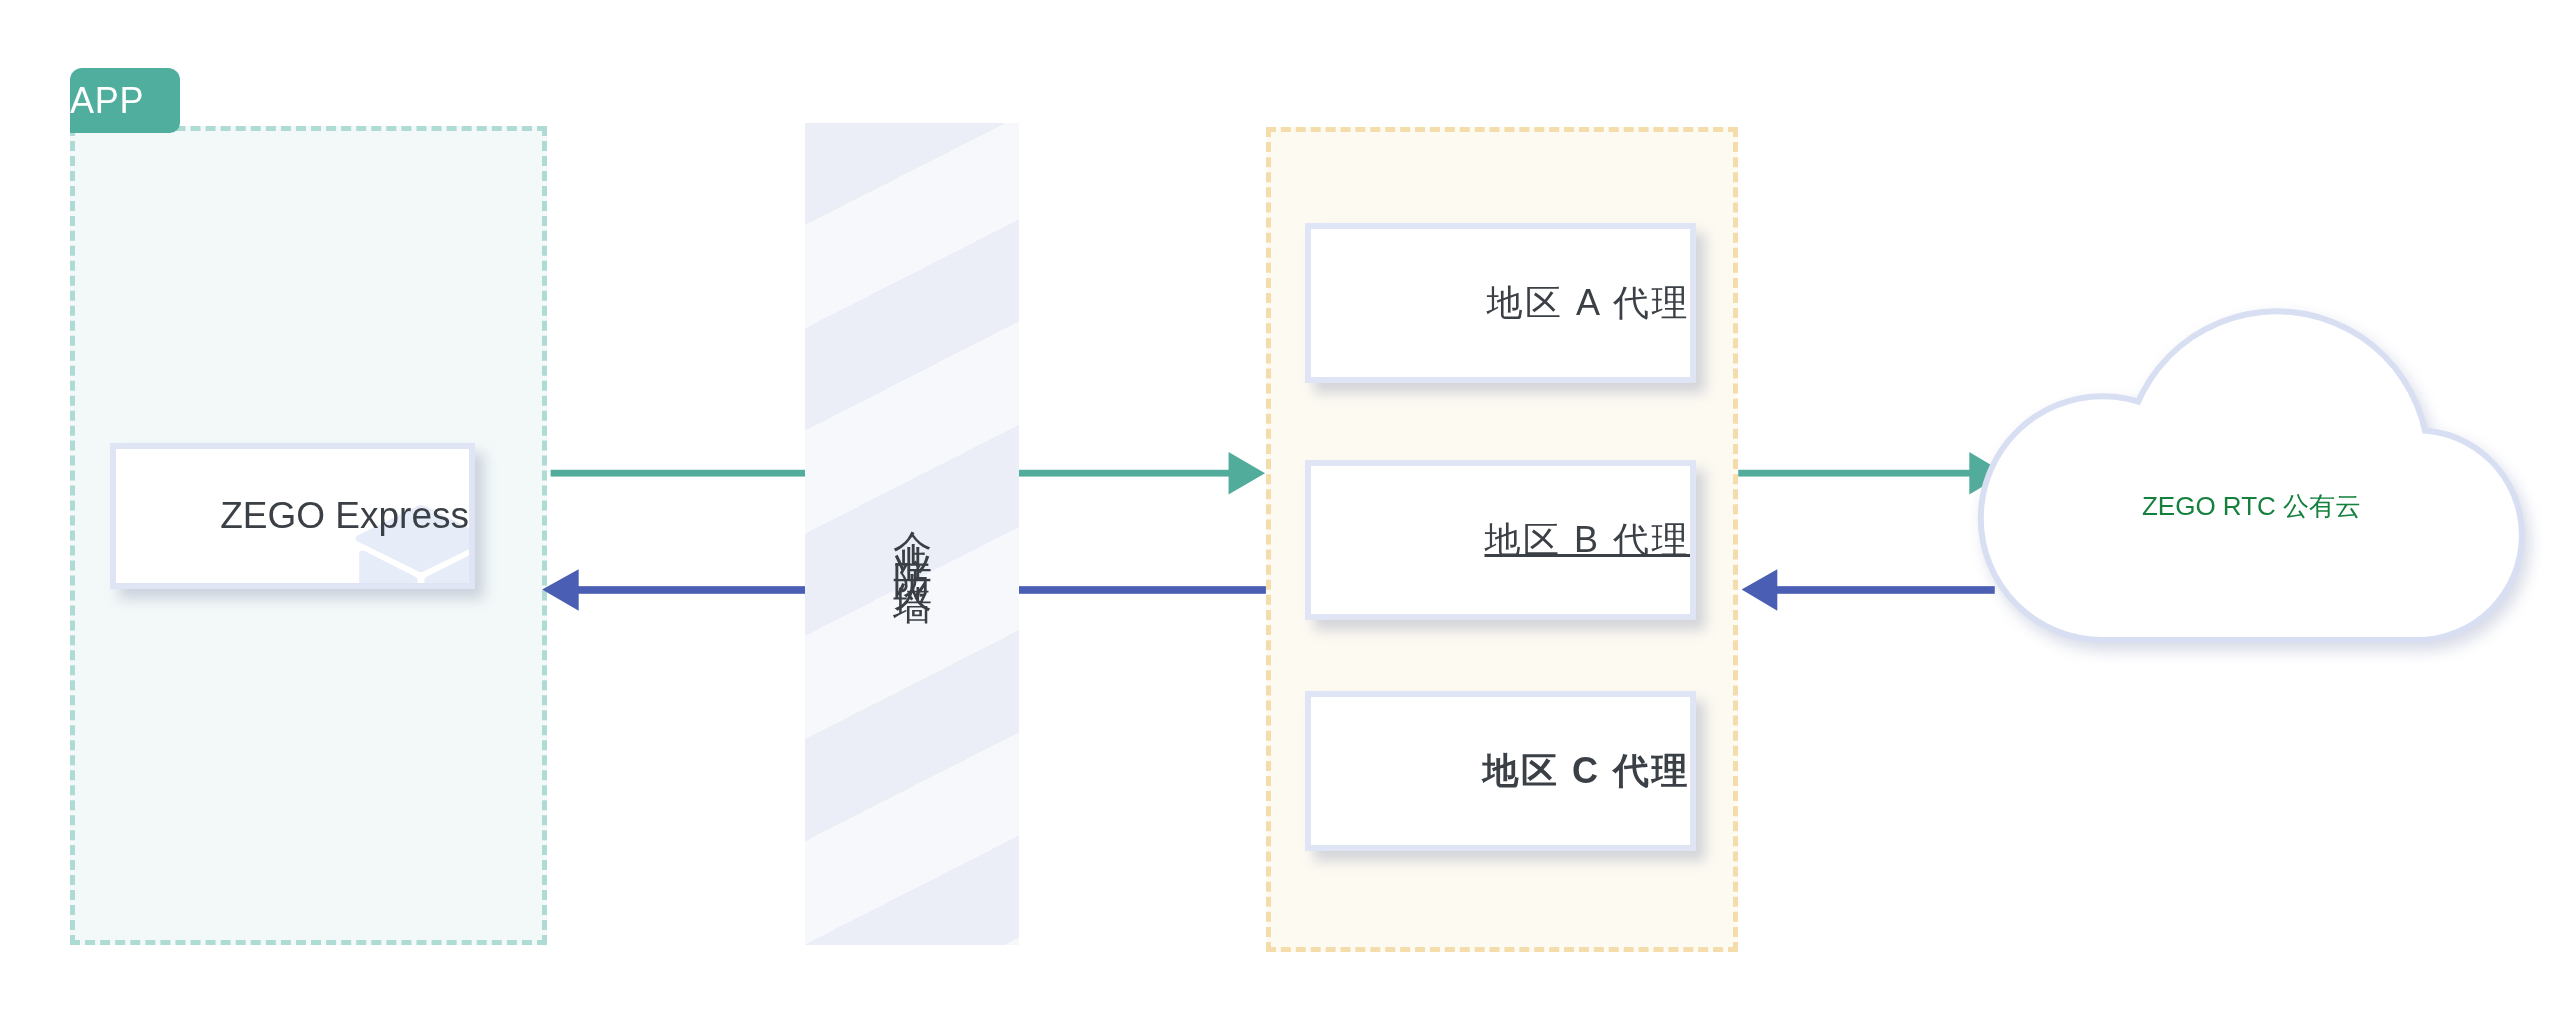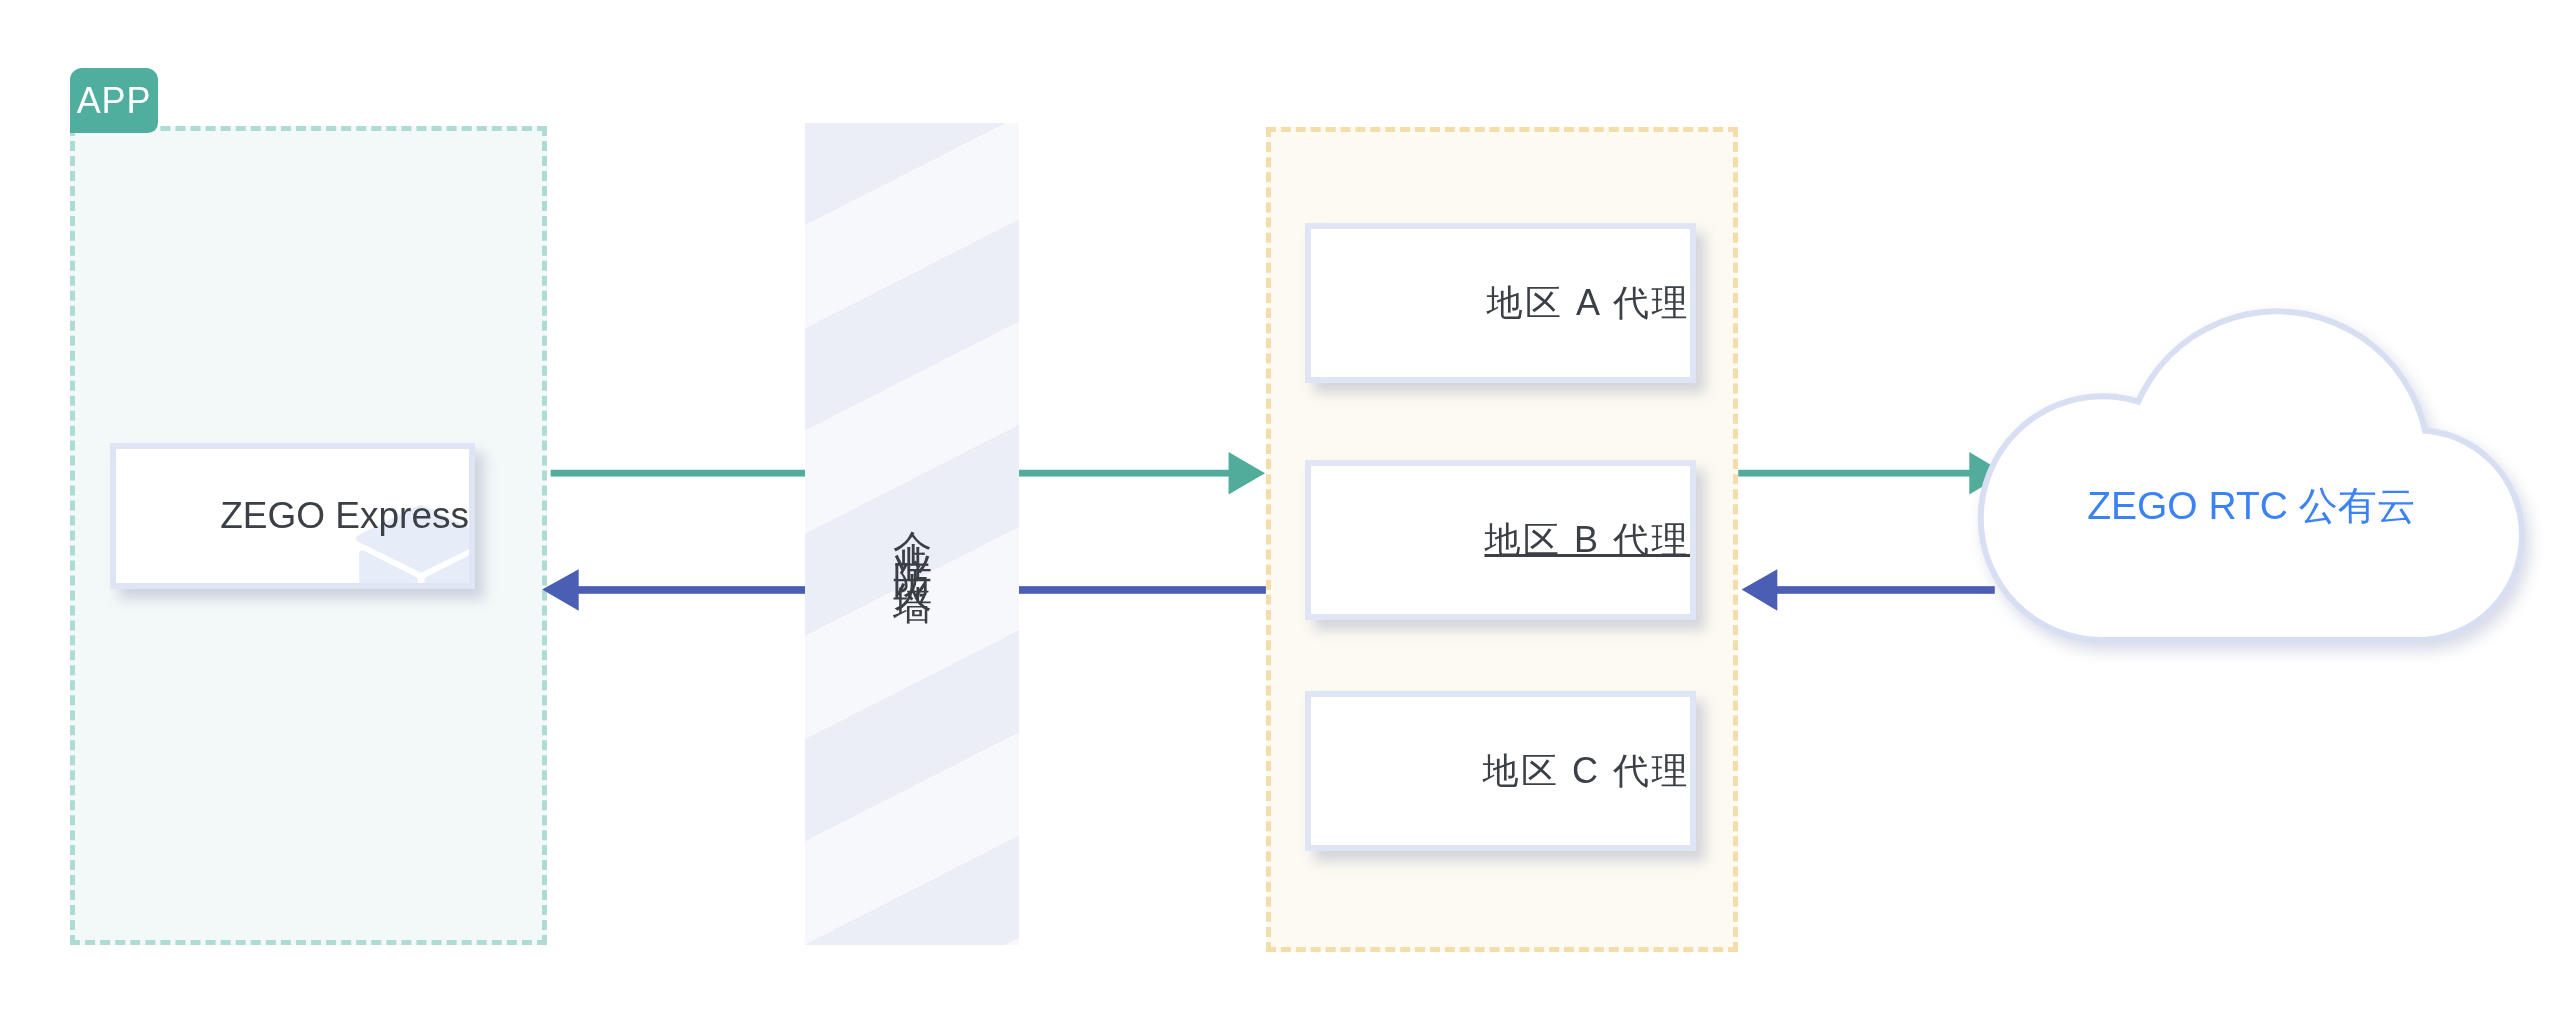--- a/index.html
+++ b/index.html
@@ -12,23 +12,23 @@
   .app-box{
     left:70px;top:126px;width:477px;height:819px;box-sizing:border-box;
     background:#f3f9f9;border:5.1px dashed #aedbd3;z-index:1;
   }
   .orange-box{
     left:1266px;top:127px;width:472px;height:825px;box-sizing:border-box;
     background:#fdfaf2;border:5.1px dashed #f5dcab;z-index:1;
   }
   
   .app-tab{
-    left:70px;top:68px;width:88px;height:65px;background:#4fae9d;
+    left:70px;top:68px;width:110px;height:65px;background:#4fae9d;
     border-radius:12px 12px 10.2px 0;z-index:4;
-    display:flex;align-items:center;justify-content:center;
+    display:flex;align-items:center;justify-content:flex-start;
     color:#ffffff;font-size:36px;letter-spacing:0.8px;
   }
   
   .solid-box{
     box-sizing:border-box;background:#ffffff;border:6px solid #dfe5f4;
     box-shadow:8.5px 10.2px 12px rgba(148,156,180,0.40);
     display:flex;align-items:center;justify-content:flex-end;
     color:#3b4046;z-index:4;
   }
   .sdk-box{
@@ -50,21 +50,21 @@
   .fw-text{
     writing-mode:vertical-rl;text-orientation:upright;
     font-size:39px;letter-spacing:13.6px;color:#3a3f46;line-height:1.2;
   }
   
   .graphics{left:0;top:0;z-index:2;}
   
   .cloud-label{
     left:2005px;top:483px;width:493px;height:46px;z-index:4;
     display:flex;align-items:center;justify-content:center;
-    font-size:39px;color:#3b82f6;white-space:pre;
+    font-size:26px;color:#15803d;white-space:pre;
   }
 </style>
 </head>
 <body>
 
 <div class="abs app-box"></div>
 <div class="abs orange-box"></div>
 
 <svg class="abs graphics" width="2576" height="1016" viewBox="0 0 3032 1196">
 
@@ -124,18 +124,18 @@
     <div>ZEGO Express</div>
   </div>
 </div>
 
 <div class="proxy-box solid-box" style="top:223px;">
   <span>地区 A 代理</span>
 </div>
 <div class="proxy-box solid-box" style="top:460px;text-decoration:underline;">
   <span>地区 B 代理</span>
 </div>
-<div class="proxy-box solid-box" style="top:691px;">
+<div class="proxy-box solid-box" style="top:691px;font-weight:bold;">
   <span>地区 C 代理</span>
 </div>
 
 <div class="abs cloud-label">ZEGO RTC 公有云</div>
 
 
 </body></html>

